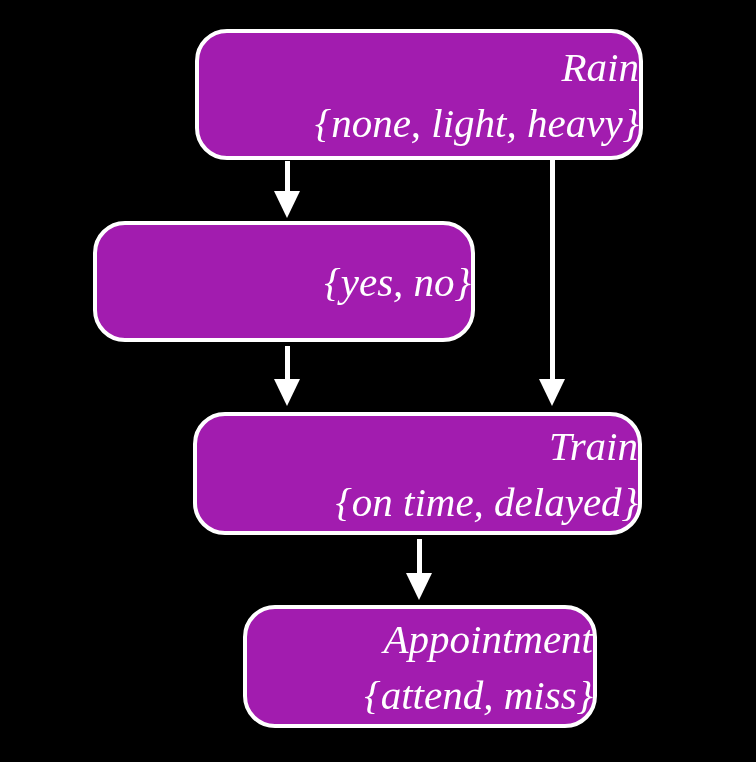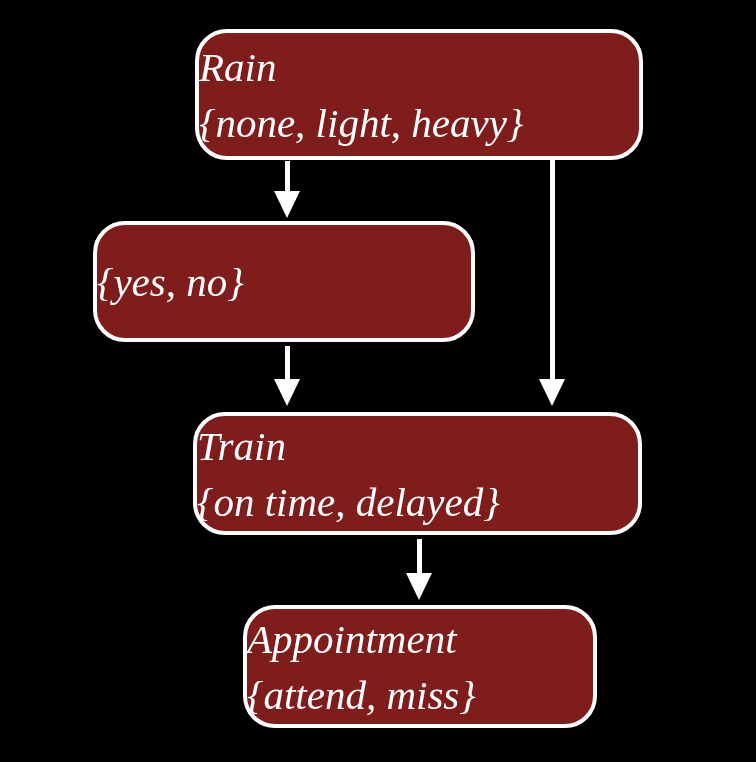--- a/index.html
+++ b/index.html
@@ -13,30 +13,30 @@
     height: 762px;
     background: #000000;
     overflow: hidden;
     font-family: "Liberation Serif", "DejaVu Serif", serif;
   }
   .node {
     position: absolute;
     box-sizing: border-box;
     border: 4px solid #ffffff;
     border-radius: 32px;
-    background: #7f1d1d;
+    background: #a21caf;
     color: #ffffff;
     font-style: italic;
     font-size: 41px;
     line-height: 56px;
     text-align: center;
     display: flex;
     flex-direction: column;
     justify-content: center;
-    align-items: flex-start;
+    align-items: flex-end;
   }
   .node .node-title, .node .node-values {
     display: block;
     white-space: nowrap;
   }
   #node-rain        { left: 195px; top: 29px;  width: 448px; height: 131px; }
   #node-maintenance { left: 93px;  top: 221px; width: 382px; height: 121px; }
   #node-train       { left: 193px; top: 412px; width: 449px; height: 123px; }
   #node-appointment { left: 243px; top: 605px; width: 354px; height: 123px; }
 

